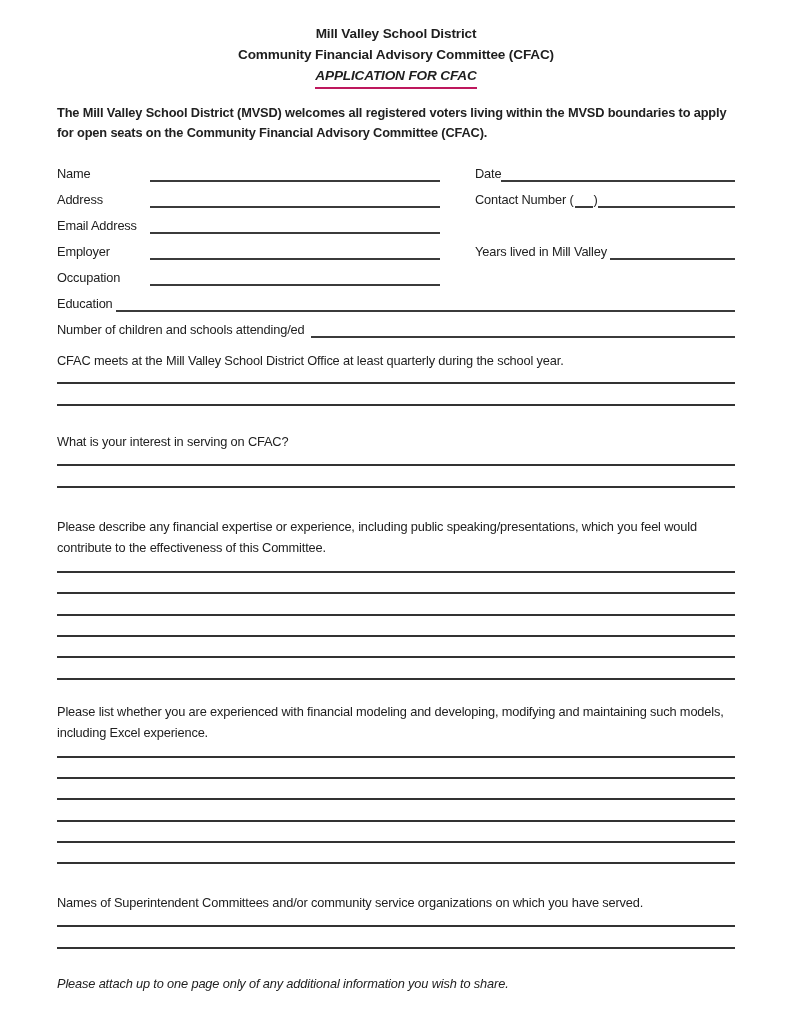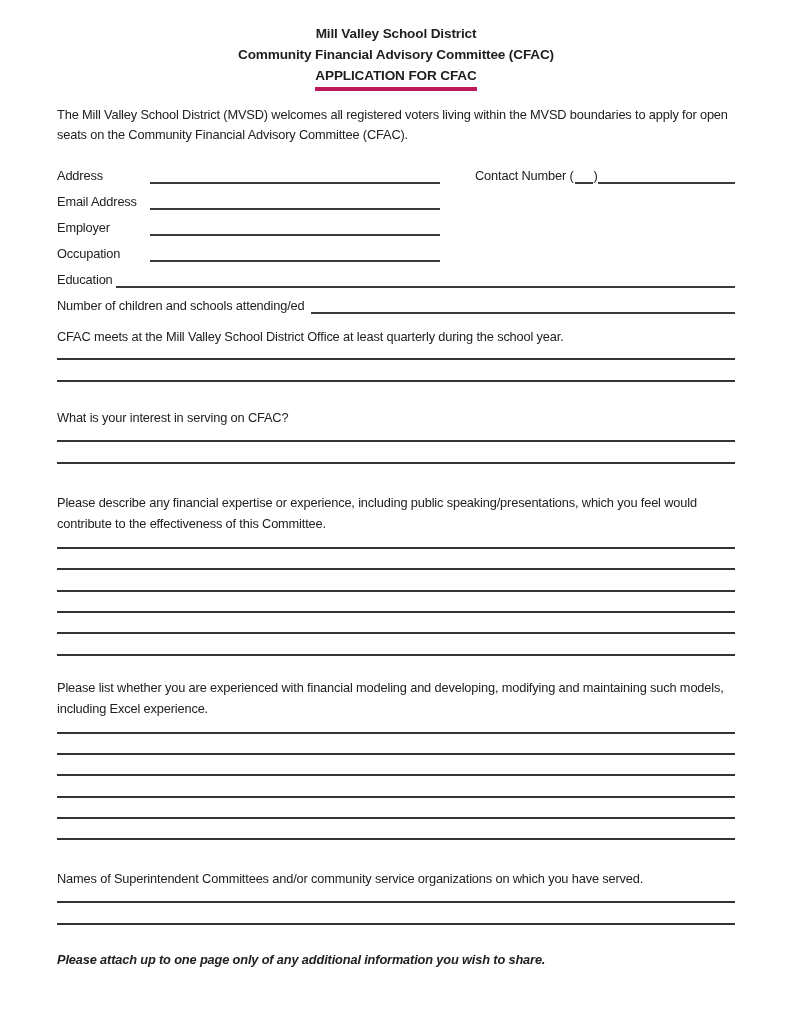--- a/index.html
+++ b/index.html
@@ -21,25 +21,26 @@
   
   .hdr { text-align: center; }
   .hdr-line {
     font-size: 13.6px;
     font-weight: 700;
     line-height: 21px;
     color: #1e1e1e;
   }
   .hdr-title-inner {
     display: inline-block;
-    border-bottom: 4px solid #be185d;
+    border-bottom: 2px solid #be185d;
     padding-bottom: 1px;
+    font-style: italic;
   }
   
-  .intro { margin-top: 14px; line-height: 20px; }
+  .intro { margin-top: 14px; line-height: 20px; font-weight: bold; }
   
   .form-rows { margin-top: 6px; }
   .frow { display: flex; height: 26px; align-items: flex-end; }
   .cell-left { display: flex; width: 383px; align-items: flex-end; }
   .cell-right { display: flex; width: 260px; margin-left: 35px; align-items: flex-end; }
   .flabel { width: 93px; flex-shrink: 0; line-height: 16px; }
   .rlabel { line-height: 16px; white-space: pre; }
   .wline { flex: 1; height: 16px; border-bottom: 2px solid #3b3b3b; }
   .sline { width: 18px; height: 14px; border-bottom: 2px solid #3b3b3b; margin: 0 1px; }
   .circle-note { flex: 1; text-align: right; font-style: italic; line-height: 16px; }
@@ -49,37 +50,47 @@
   .meets { margin-top: 15px; line-height: 16px; }
   .q { margin-top: 14px; line-height: 20px; }
   .q-multi { line-height: 21px; margin-top: 8px; }
   .rules { margin-top: 0; }
   .rule { height: 20px; border-top: 2px solid #333333; }
   .rules-6 .rule { height: 19.3px; }
   .gap2 { margin-top: 6px; }
   .gap3 { margin-top: 2px; }
   .gap5 { margin-top: 9px; }
   
-  .attach-note { margin-top: 7px; font-weight: 700; font-style: italic; line-height: 16px; }
+  .attach-note { margin-top: 7px; font-weight: 400; font-style: italic; line-height: 16px; }
 </style>
 </head>
 <body>
 
 <div class="doc">
 
   <div class="hdr">
     <div class="hdr-line">Mill Valley School District</div>
     <div class="hdr-line">Community Financial Advisory Committee (CFAC)</div>
     <div class="hdr-line"><span class="hdr-title-inner">APPLICATION FOR CFAC</span></div>
   </div>
 
   <p class="intro">The Mill Valley School District (MVSD) welcomes all registered voters living within the MVSD boundaries to apply for open seats on the Community Financial Advisory Committee (CFAC).</p>
 
   <div class="form-rows">
 
+    <div class="frow">
+      <div class="cell-left">
+        <span class="flabel">Name</span>
+        <span class="wline"></span>
+      </div>
+      <div class="cell-right">
+        <span class="rlabel">Date</span>
+        <span class="wline"></span>
+      </div>
+    </div>
 
     <div class="frow">
       <div class="cell-left">
         <span class="flabel">Address</span>
         <span class="wline"></span>
       </div>
       <div class="cell-right">
         <span class="rlabel">Contact Number (</span>
         <span class="sline"></span>
         <span class="rlabel">)</span>
@@ -90,20 +101,24 @@
     <div class="frow">
       <div class="cell-left">
         <span class="flabel">Email Address</span>
         <span class="wline"></span>
       </div>
     </div>
 
     <div class="frow">
       <div class="cell-left">
         <span class="flabel">Employer</span>
+        <span class="wline"></span>
+      </div>
+      <div class="cell-right">
+        <span class="rlabel">Years lived in Mill Valley </span>
         <span class="wline"></span>
       </div>
     </div>
 
     <div class="frow">
       <div class="cell-left">
         <span class="flabel">Occupation</span>
         <span class="wline"></span>
       </div>
       <div class="cell-right"></div>

